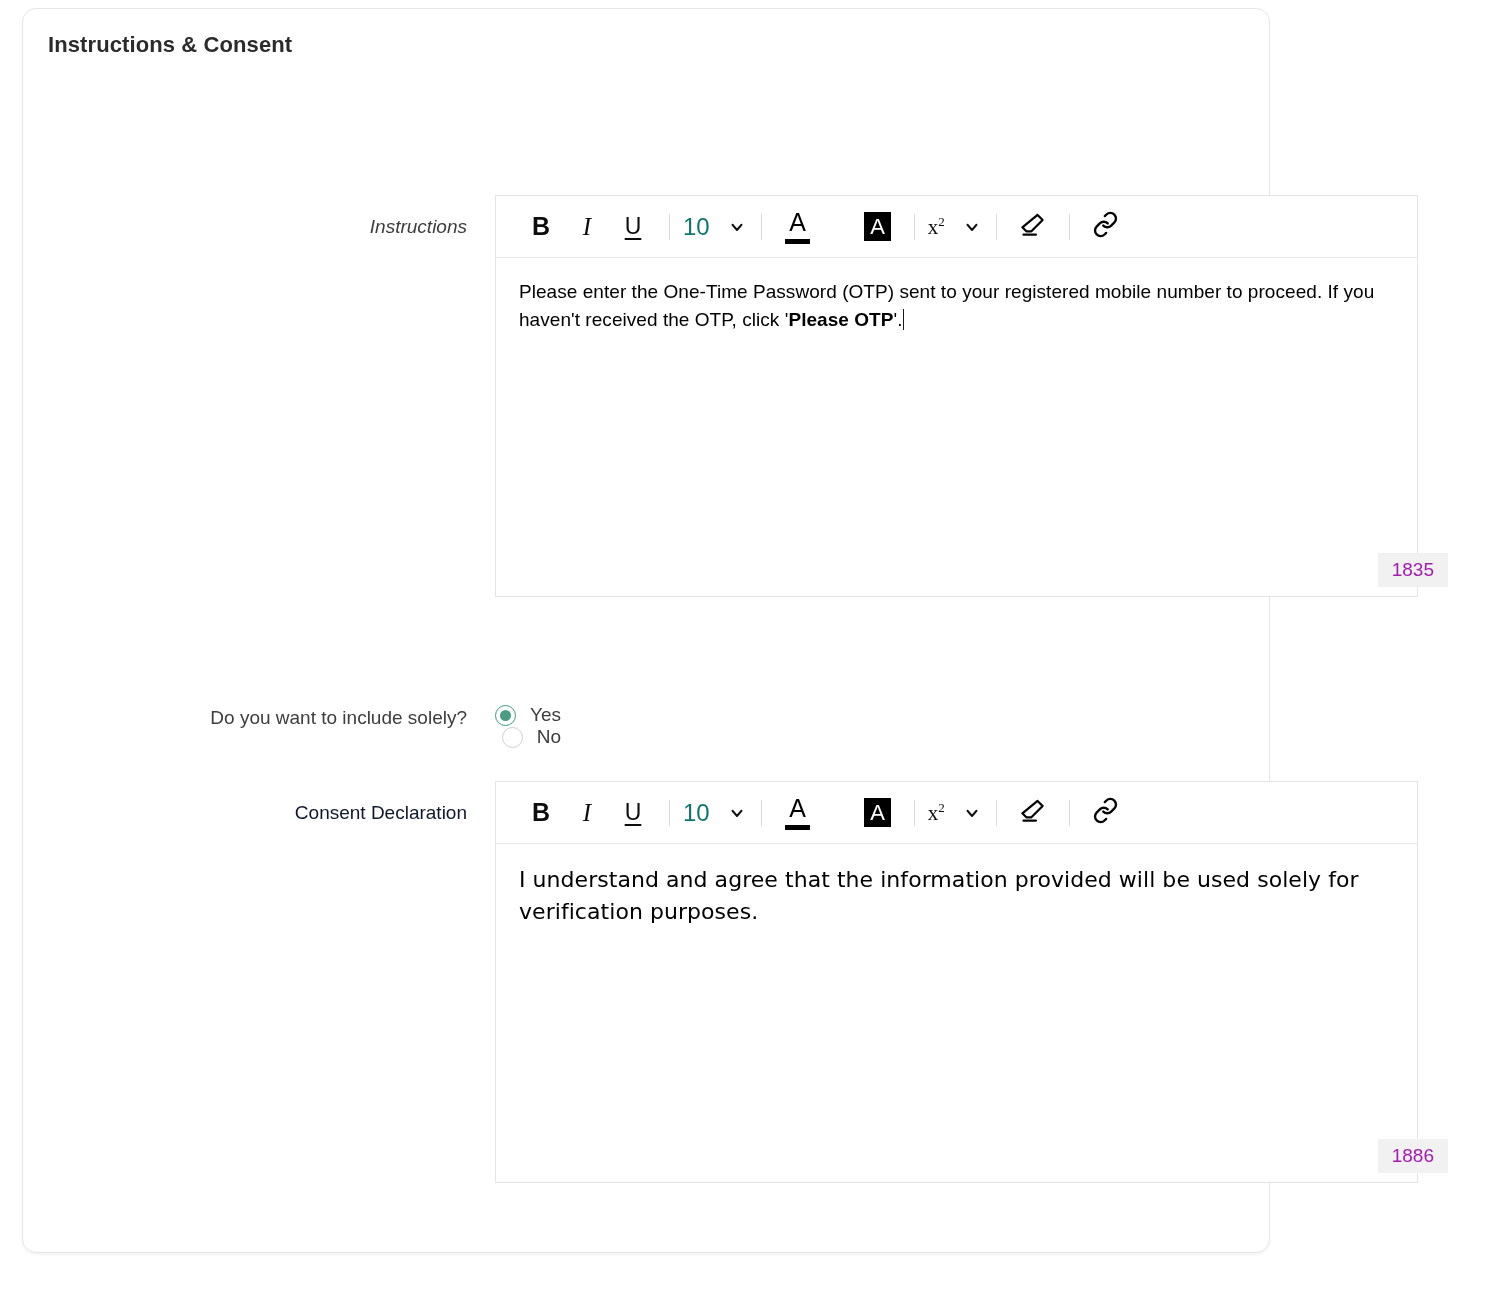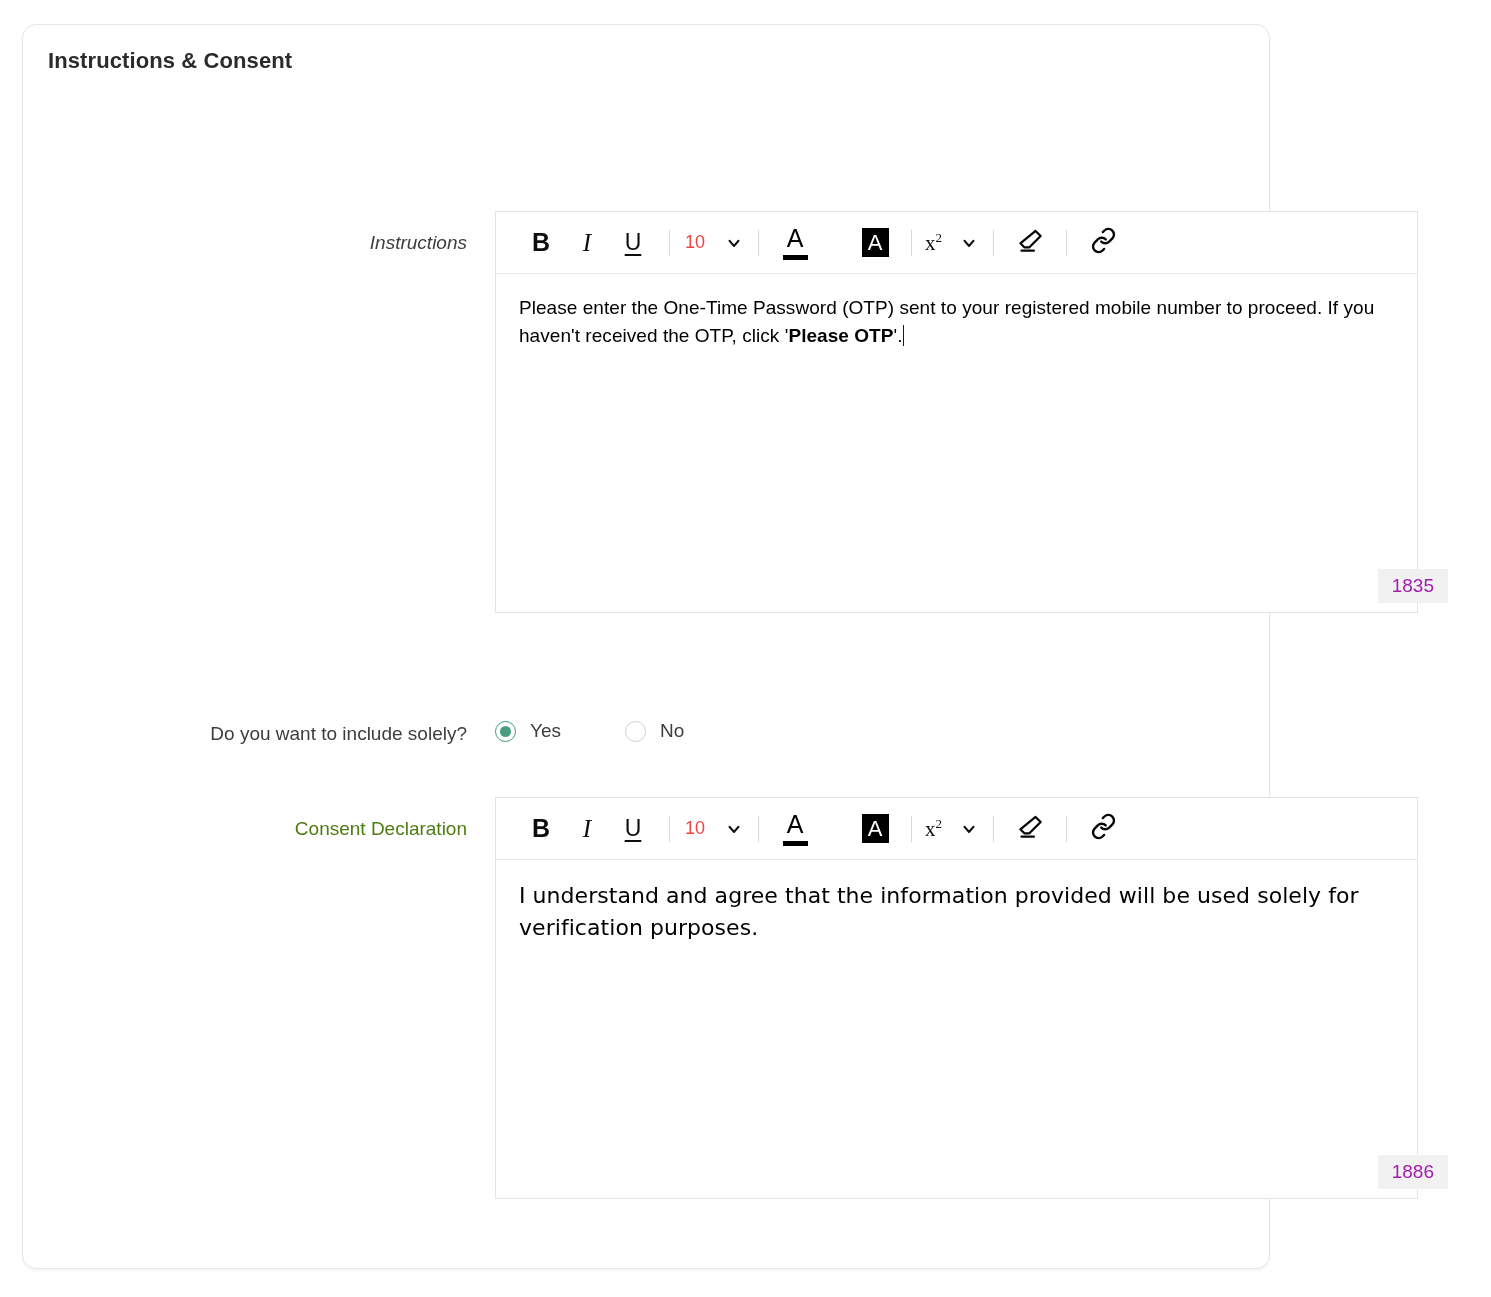--- a/index.html
+++ b/index.html
@@ -14,21 +14,21 @@
     height: 1297px;
     position: relative;
     background: #ffffff;
     overflow: hidden;
   }
 
   
   .card {
     position: absolute;
     left: 22px;
-    top: 24px;
+    top: 8px;
     width: 1248px;
     height: 1245px;
     background: #ffffff;
     border: 1px solid #e6e6e6;
     border-radius: 14px;
     box-shadow: 0 2px 3px rgba(0,0,0,0.045);
   }
 
   
   .card-header {
@@ -63,21 +63,21 @@
   .field-label {
     width: 472px;
     text-align: right;
     padding-right: 28px;
     font-size: 19px;
     color: #3d3d3d;
     line-height: 1.3;
     flex: none;
   }
   .field-label.required {
-    color: #4d7c0f;
+    color: #0f172a;
   }
   .label-pad-instructions { padding-top: 20px; font-style: italic; }
   .label-pad-declaration  { padding-top: 20px; }
   .label-pad-consentq     { padding-top: 5px; }
 
   
   .editor {
     width: 923px;
     border: 1px solid #e4e4e4;
     background: #ffffff;
@@ -114,22 +114,22 @@
     margin: 0 13px;
     flex: none;
   }
   .tb-size {
     display: flex;
     align-items: center;
     cursor: pointer;
     user-select: none;
   }
   .tb-size-val {
-    font-size: 18px;
-    color: #ef4444;
+    font-size: 24px;
+    color: #0f766e;
     min-width: 24px;
     text-align: center;
   }
   .chev {
     width: 22px;
     height: 22px;
     display: inline-flex;
     align-items: center;
     justify-content: center;
     margin-left: 16px;
@@ -203,23 +203,24 @@
     background: #f1f1f1;
     color: #a21caf;
     font-size: 19px;
     padding: 7px 14px 8px 14px;
     line-height: 1;
   }
 
   
   .radio-group {
     display: flex;
-    align-items: center;
-    gap: 8px;
+    align-items: flex-end;
+    gap: 0;
     padding-top: 3px;
+    flex-direction: column;
   }
   .radio-opt {
     display: flex;
     align-items: center;
     cursor: pointer;
     user-select: none;
     margin-right: 56px;
   }
   .radio-outer {
     width: 21px;

